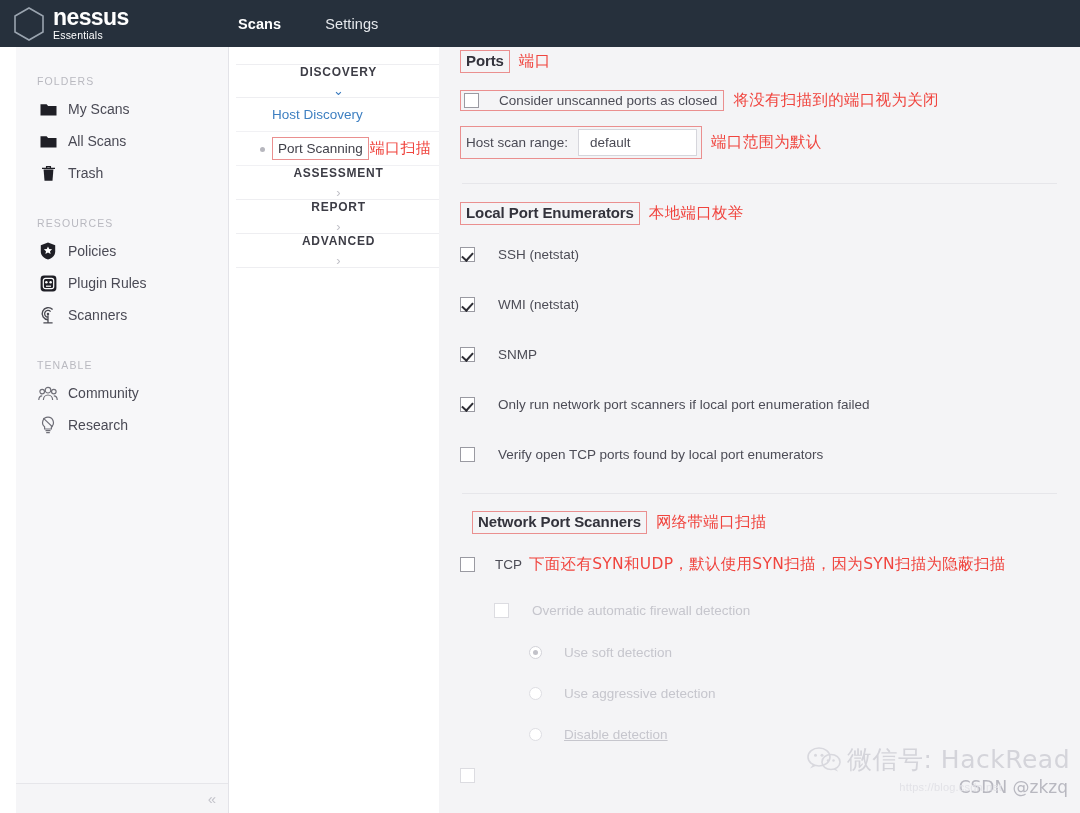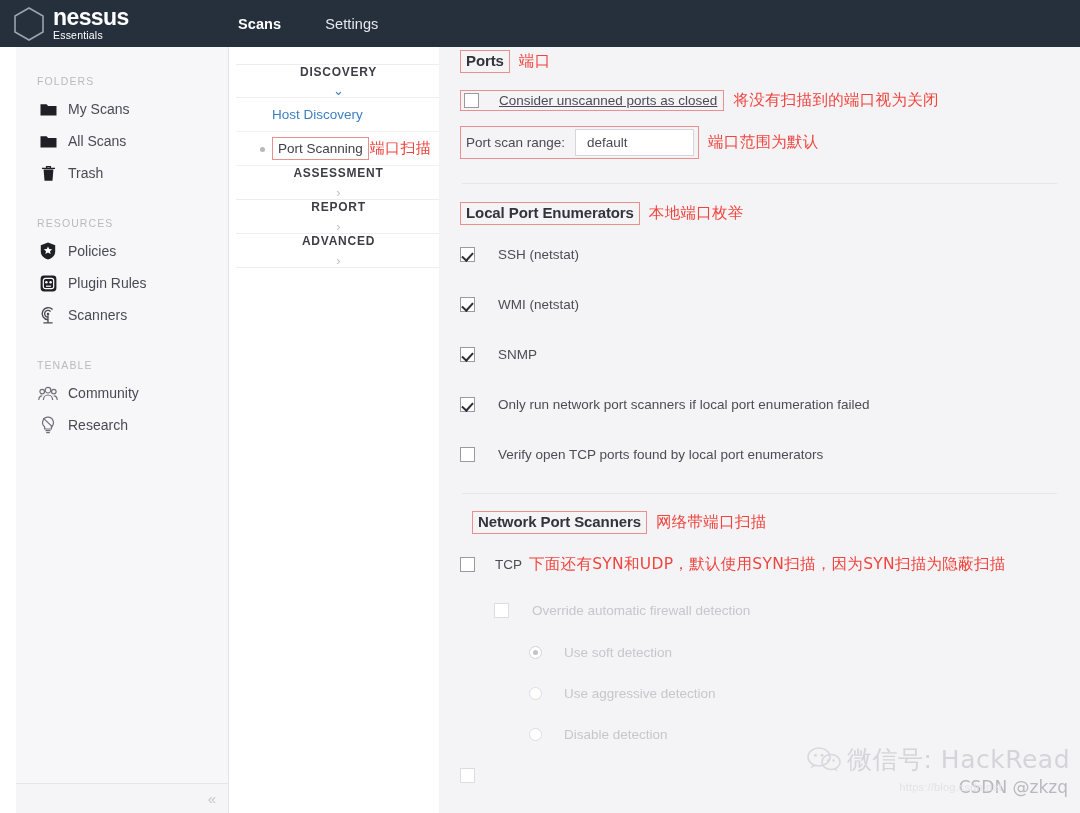--- a/index.html
+++ b/index.html
@@ -186,21 +186,21 @@
   .field-wrap {
     border: 1.4px solid #ea8f8f;
     display: inline-flex; align-items: center;
     padding: 2px 4px 2px 5px;
   }
   .cb-wrap {
     border: 1.4px solid #ea8f8f;
     display: inline-flex; align-items: center;
     padding: 2px 6px 2px 3px;
   }
-  .cb-wrap .rlabel { margin-left: 20px; text-decoration: underline; }
+  .cb-wrap .rlabel { margin-left: 20px; }
 
   
   .watermark {
     position: absolute; right: 10px; bottom: 16px;
     display: flex; flex-direction: column; align-items: flex-end;
     pointer-events: none; user-select: none;
   }
   .wm-line1 { display: flex; align-items: center; }
   .wm-text {
     font-size: 25px; color: #d4d4da; letter-spacing: 0.5px;
@@ -390,21 +390,21 @@
       <div class="row" style="margin-top:17px;">
         <span class="cb-wrap">
           <span class="cb"></span>
           <span class="rlabel">Consider unscanned ports as closed</span>
         </span>
         <span class="cn">将没有扫描到的端口视为关闭</span>
       </div>
 
       <div class="row" style="margin-top:15px;">
         <span class="field-wrap">
-          <span class="field-label">Port scan range:</span>
+          <span class="field-label">Host scan range:</span>
           <input class="field-input" style="margin-left: 10px;" type="text" value="default">
         </span>
         <span class="cn">端口范围为默认</span>
       </div>
 
       <div class="divider" style="margin-top:24px;"></div>
 
       <div class="sec-head" style="margin-top:18px;">
         <span class="boxed">
           <span class="sec-title">Local Port Enumerators</span>
@@ -462,21 +462,21 @@
         <span class="rlabel dim" style="margin-left:22px;">Use soft detection</span>
       </div>
 
       <div class="row" style="margin-top:26px;margin-left:69px;">
         <span class="radio"></span>
         <span class="rlabel dim" style="margin-left:22px;">Use aggressive detection</span>
       </div>
 
       <div class="row" style="margin-top:26px;margin-left:69px;">
         <span class="radio"></span>
-        <span class="rlabel dim" style="margin-left:22px;">Disable detection</span>
+        <span class="rlabel dim" style="margin-left:22px;text-decoration:underline;">Disable detection</span>
       </div>
 
       <div class="row" style="margin-top:26px;">
         <span class="cb dim"></span>
       </div>
 
     </div>
 
     <div class="watermark">
       <div class="wm-line1">

